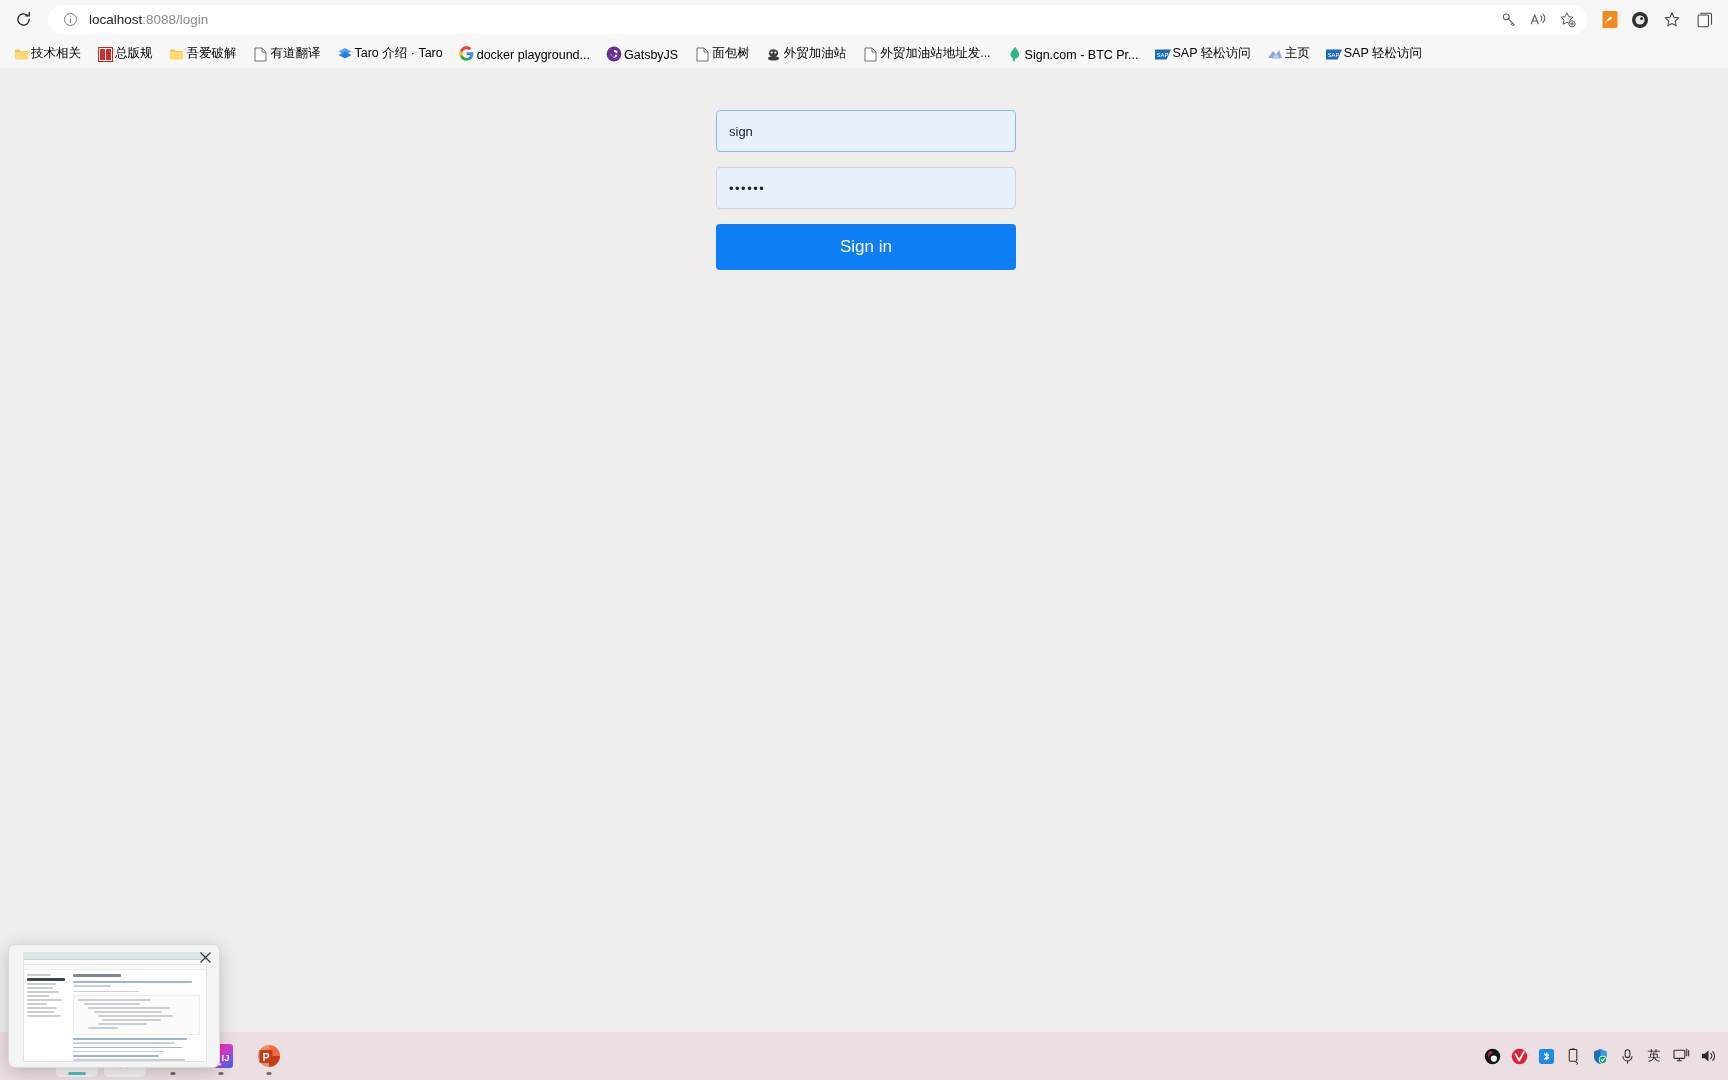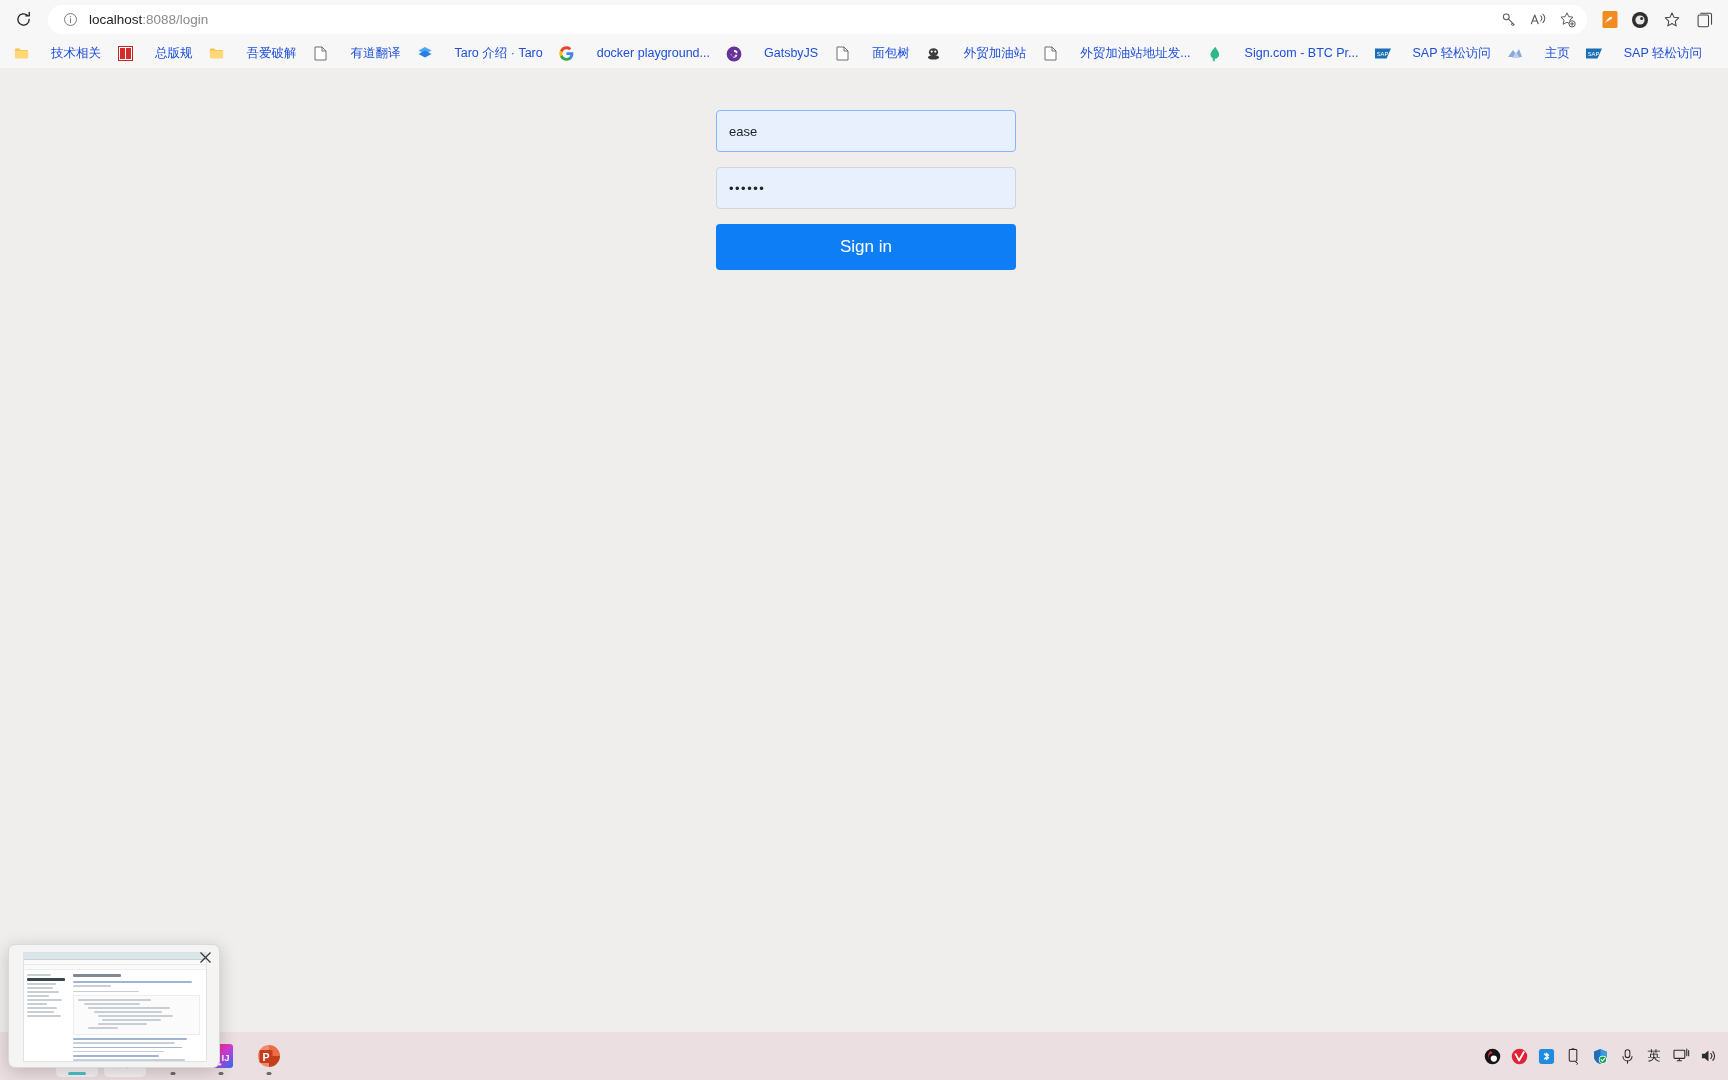--- a/index.html
+++ b/index.html
@@ -91,23 +91,23 @@
     margin: 0 1px; flex-shrink: 0;
   }
 
   
   .bookmarks {
     height: 29px; background: #f7f7f7;
     display: flex; align-items: center;
     padding: 0 6px; gap: 2px; overflow: hidden;
   }
   .bm {
-    display: flex; align-items: flex-start; gap: 22px;
+    display: flex; align-items: flex-end; gap: 2px;
     padding: 3px 7px; border-radius: 4px;
-    font-size: 12.5px; color: #1d4ed8;
+    font-size: 12.5px; color: #000000;
     white-space: nowrap; flex-shrink: 0;
   }
   .bm-ico { width: 16px; height: 16px; flex-shrink: 0; display: flex; align-items: center; justify-content: center; }
 
   
   .page {
     flex: 1; background: #efeeec;
     position: relative; overflow: hidden;
   }
   .signin-form {
@@ -446,21 +446,21 @@
         </svg>
       </span>
       <span>SAP 轻松访问</span>
     </div>
   </div>
 
   <div class="page">
     <form class="signin-form">
 
       <div class="field focused">
-        <span>ease</span>
+        <span>sign</span>
       </div>
 
       <div class="field">
         <span class="dots">••••••</span>
       </div>
 
       <div class="signin-btn">
         <span>Sign in</span>
       </div>
     </form>

